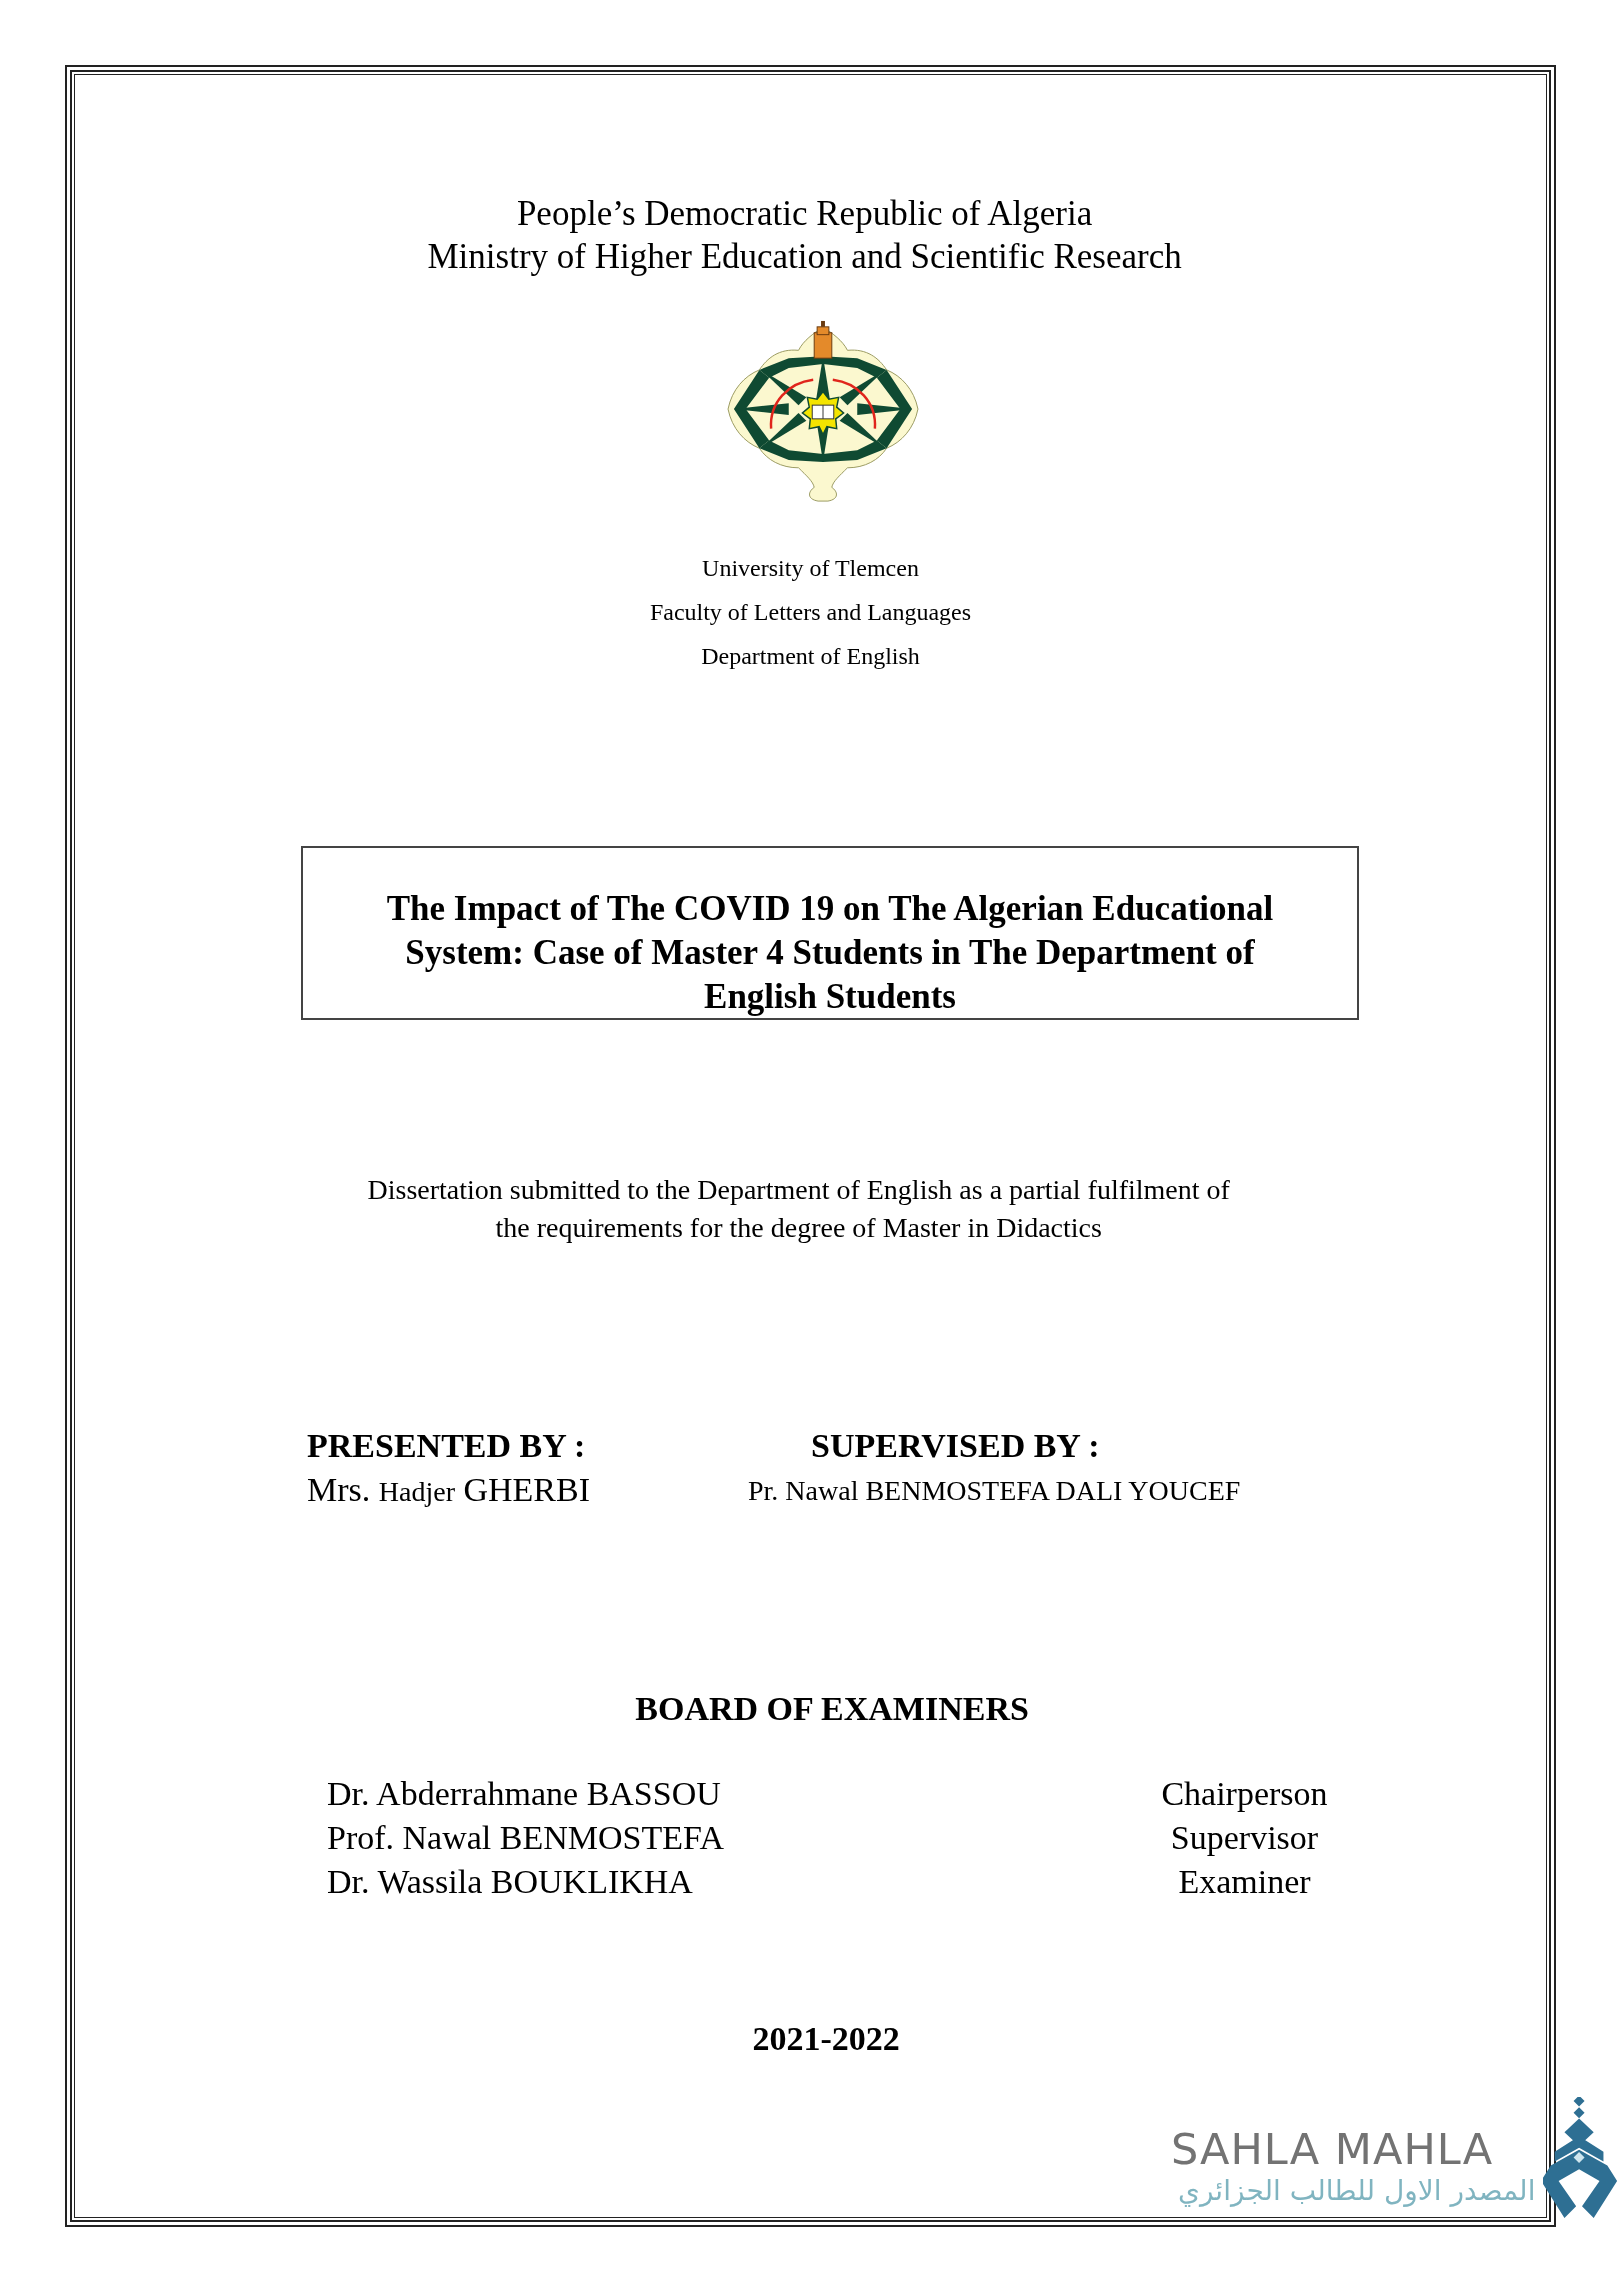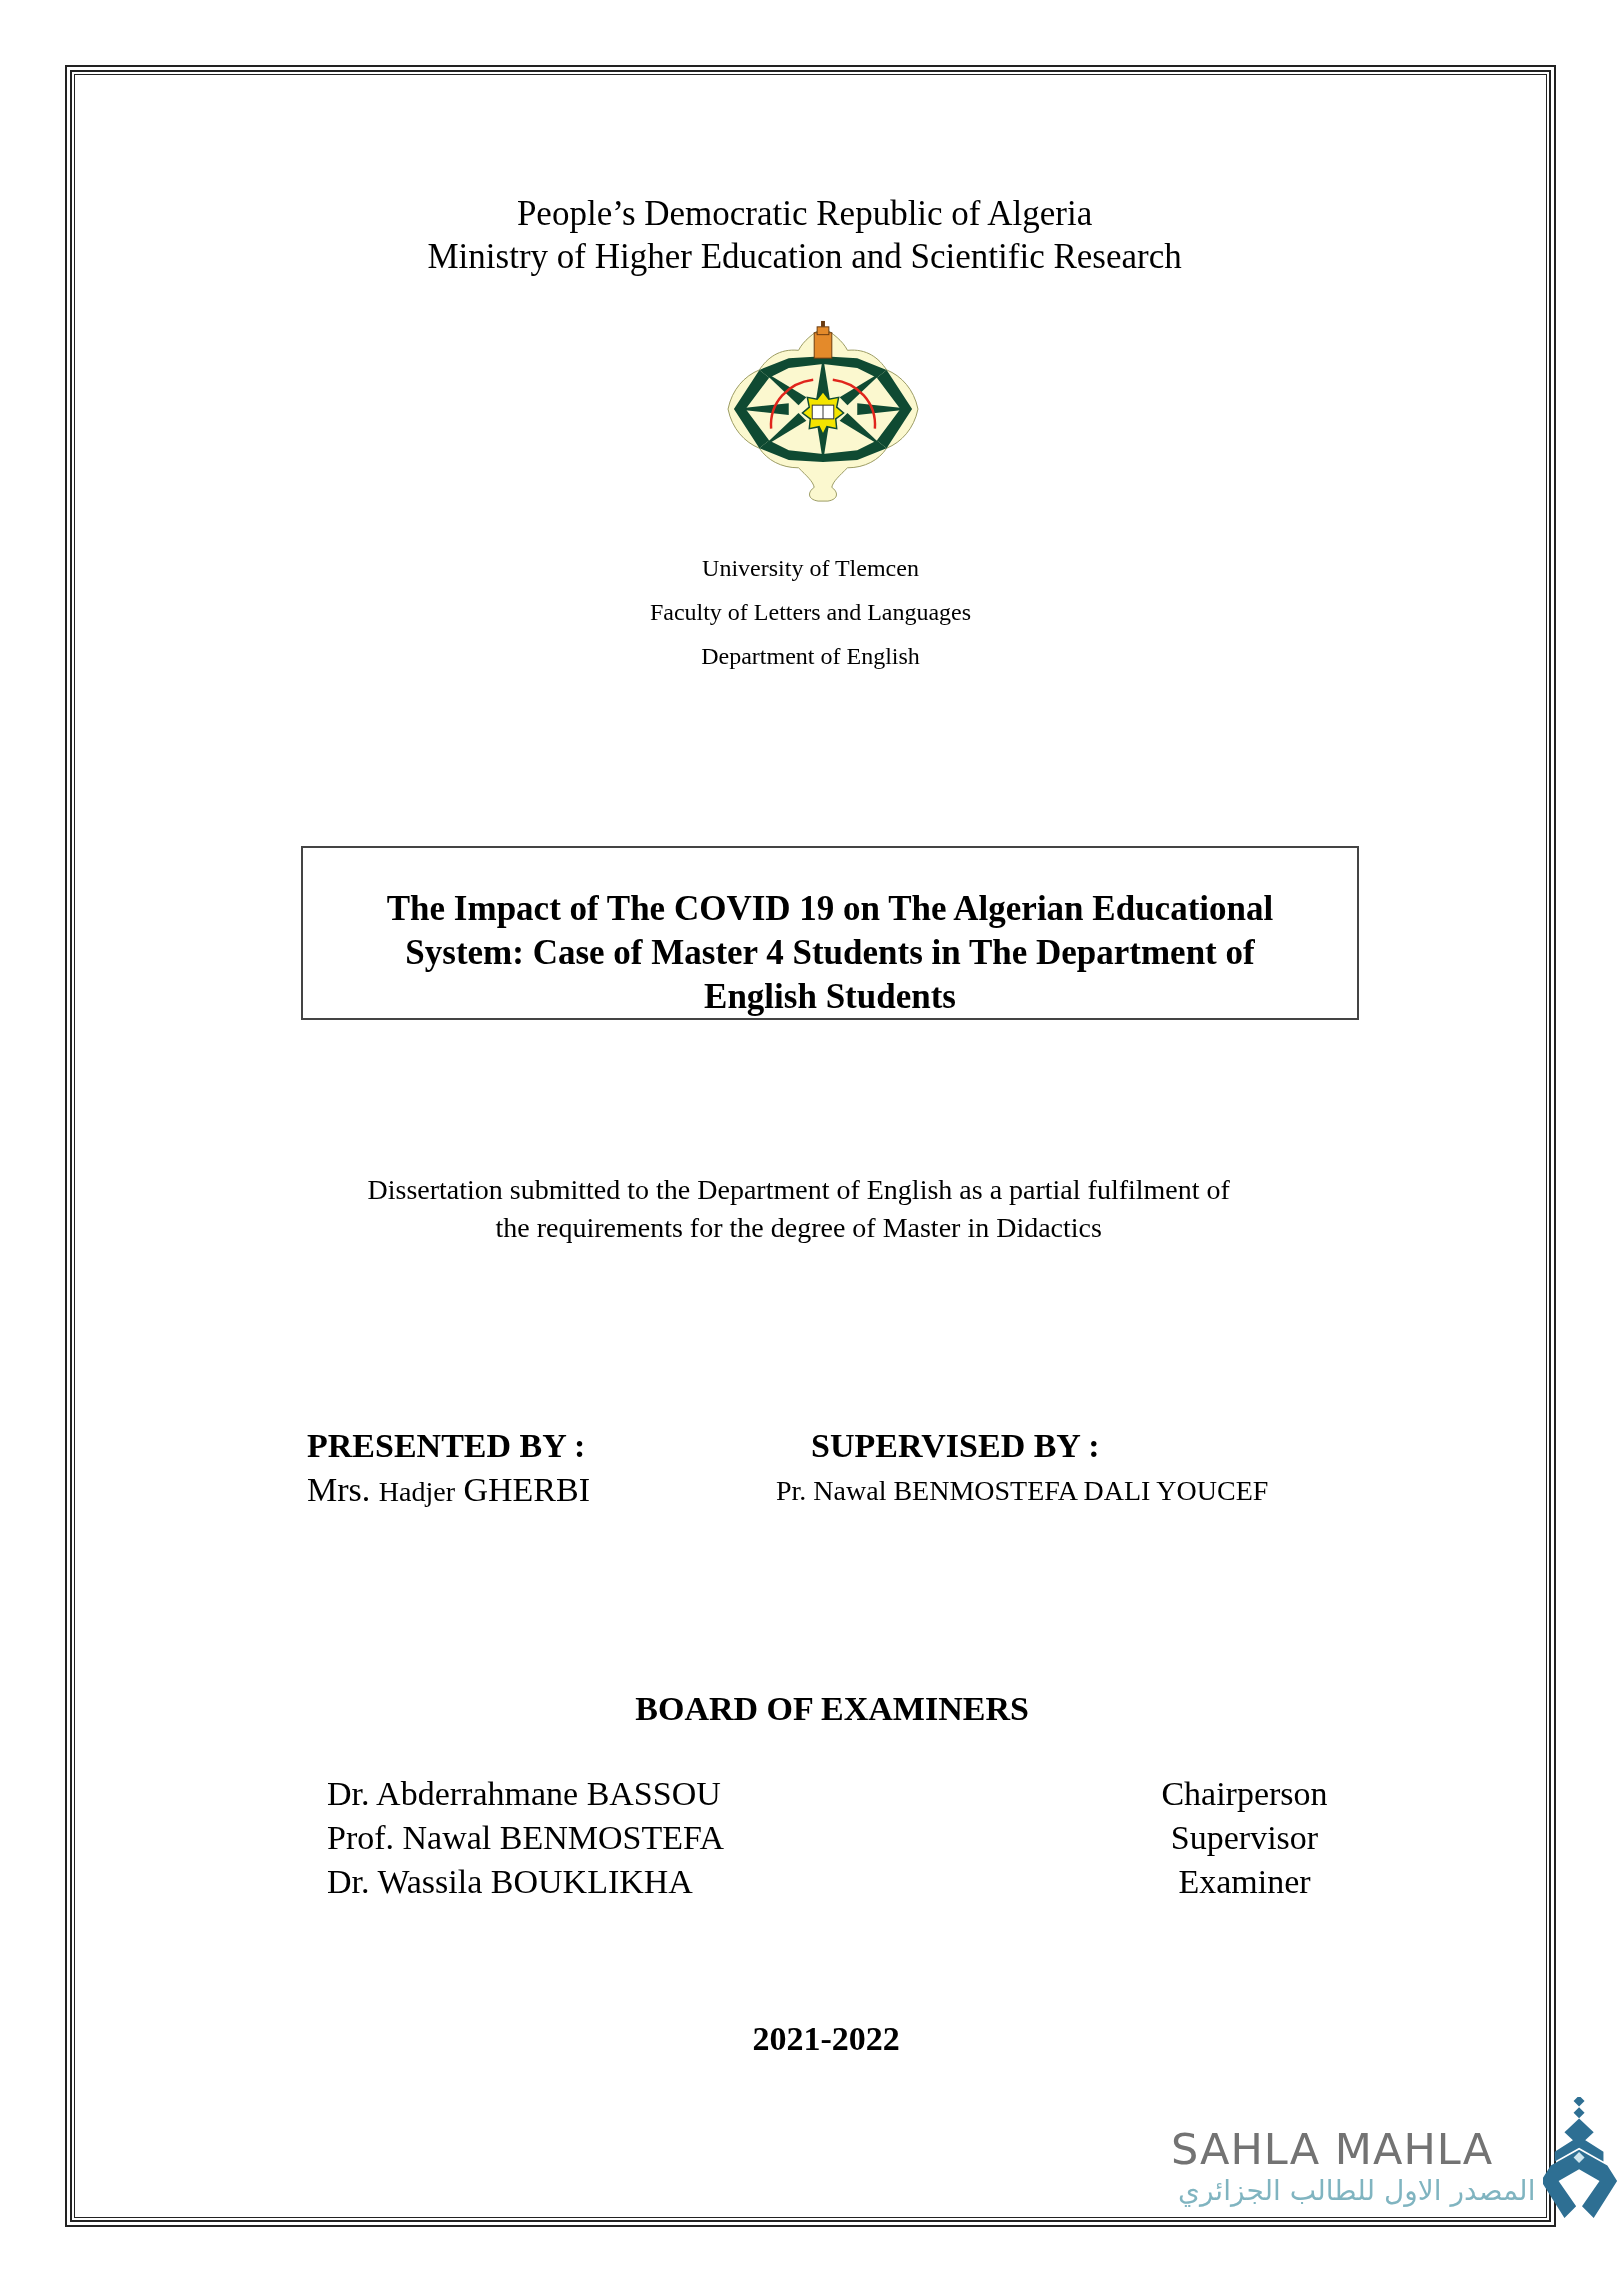--- a/index.html
+++ b/index.html
@@ -98,21 +98,21 @@
   }
   .role-head {
     font-weight: bold;
     font-size: 34px;
     line-height: 39px;
   }
   .presented-head { left: 307px; top: 1426px; }
   .supervised-head { left: 782px; top: 1426px; margin-left: 29px; }
   .presenter-name { left: 307px; top: 1470px; font-size: 34px; line-height: 39px; }
   .presenter-name .small { font-size: 28px; }
-  .supervisor-name { left: 776px; top: 1473px; font-size: 28px; line-height: 35px; text-align: right; }
+  .supervisor-name { left: 748px; top: 1473px; font-size: 28px; line-height: 35px; text-align: right; }
 
   .board-head {
     font-weight: bold;
     font-size: 34px;
     line-height: 43px;
     top: 1687px;
     left: 21.6px;
   }
   .exam-name {
     position: absolute;

